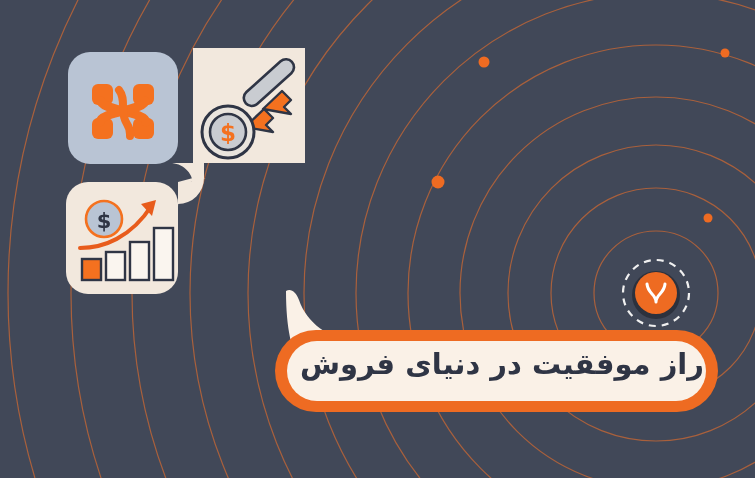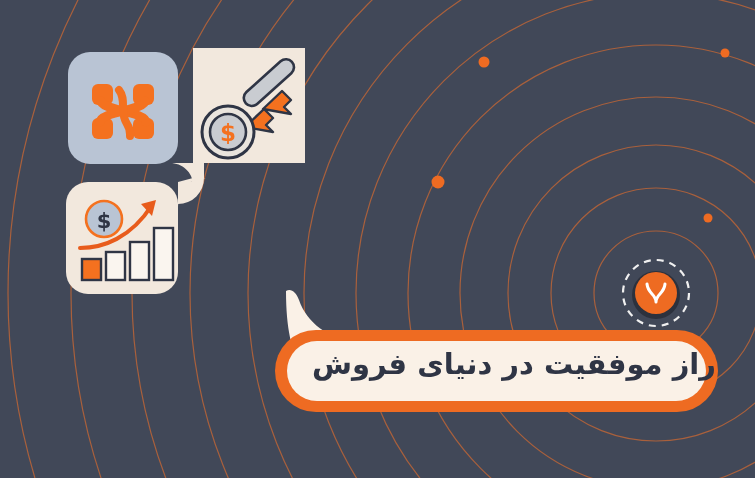--- a/index.html
+++ b/index.html
@@ -13,21 +13,21 @@
     position:absolute;inset:0;width:755px;height:478px;
   }
   #bg-layer{z-index:1}
   #cards-layer{z-index:2}
   #logo-layer{z-index:3}
   #banner-layer{z-index:4}
   #text-layer{position:absolute;z-index:5;inset:0;}
 
   .banner-text{
     position:absolute;
-    left:312px;top:336px;
+    left:300px;top:336px;
     width:404px;height:56px;
     display:flex;align-items:center;justify-content:center;
     direction:rtl;
     color:#2f3545;
     font-size:29px;
     font-weight:700;
     letter-spacing:0px;
     white-space:nowrap;
     line-height:1;
     font-family:"DejaVu Sans","Liberation Sans",sans-serif;

